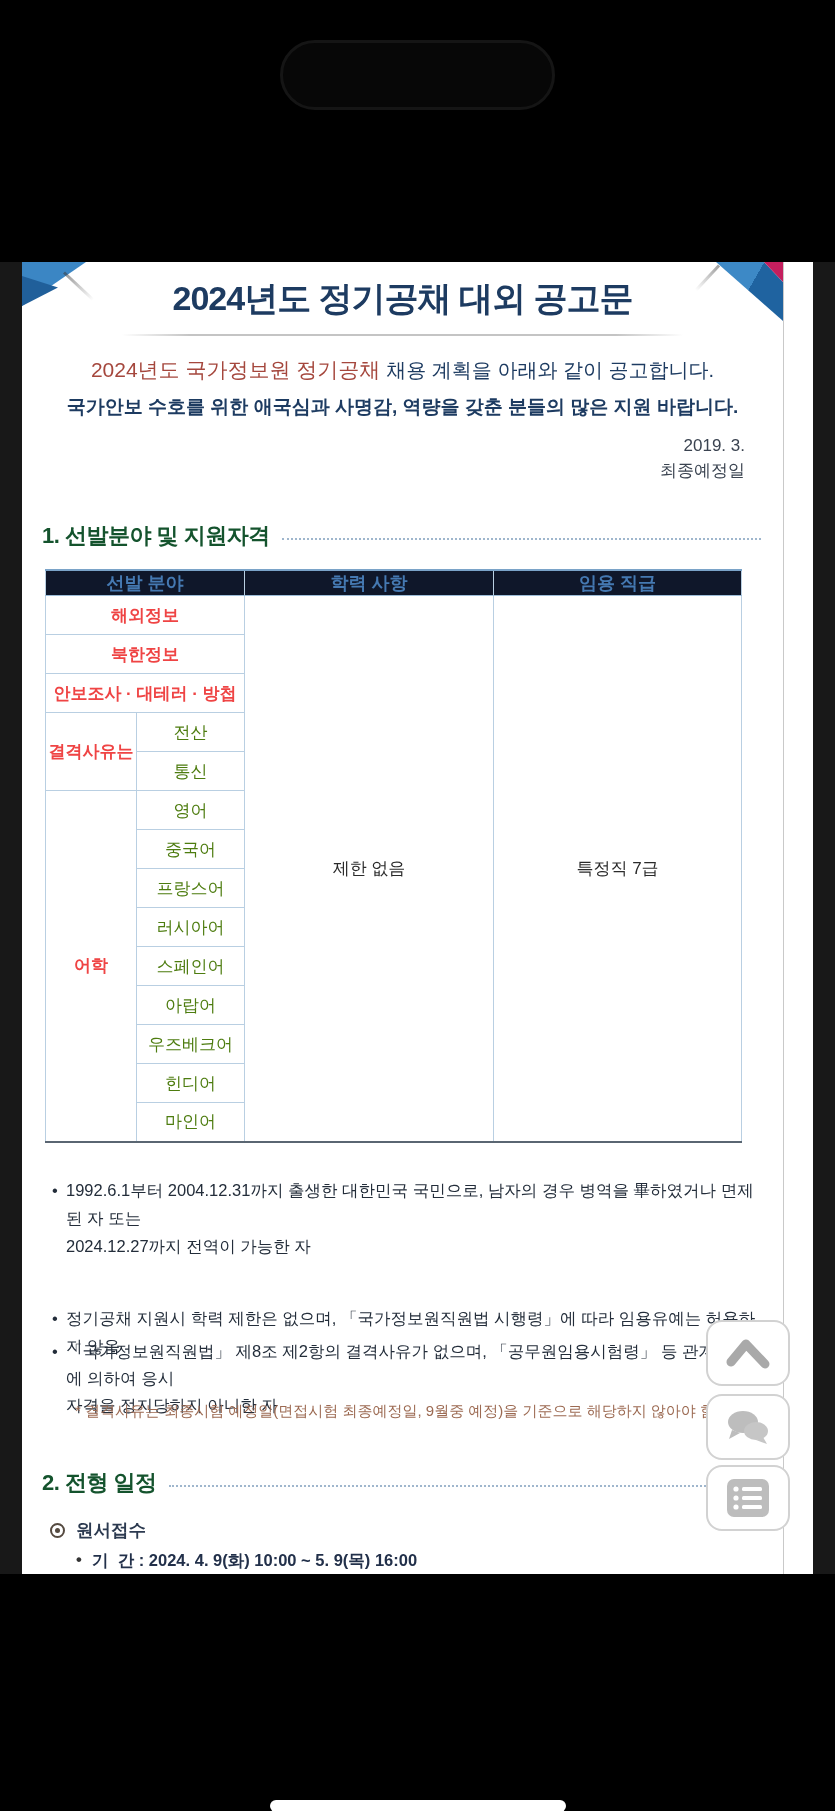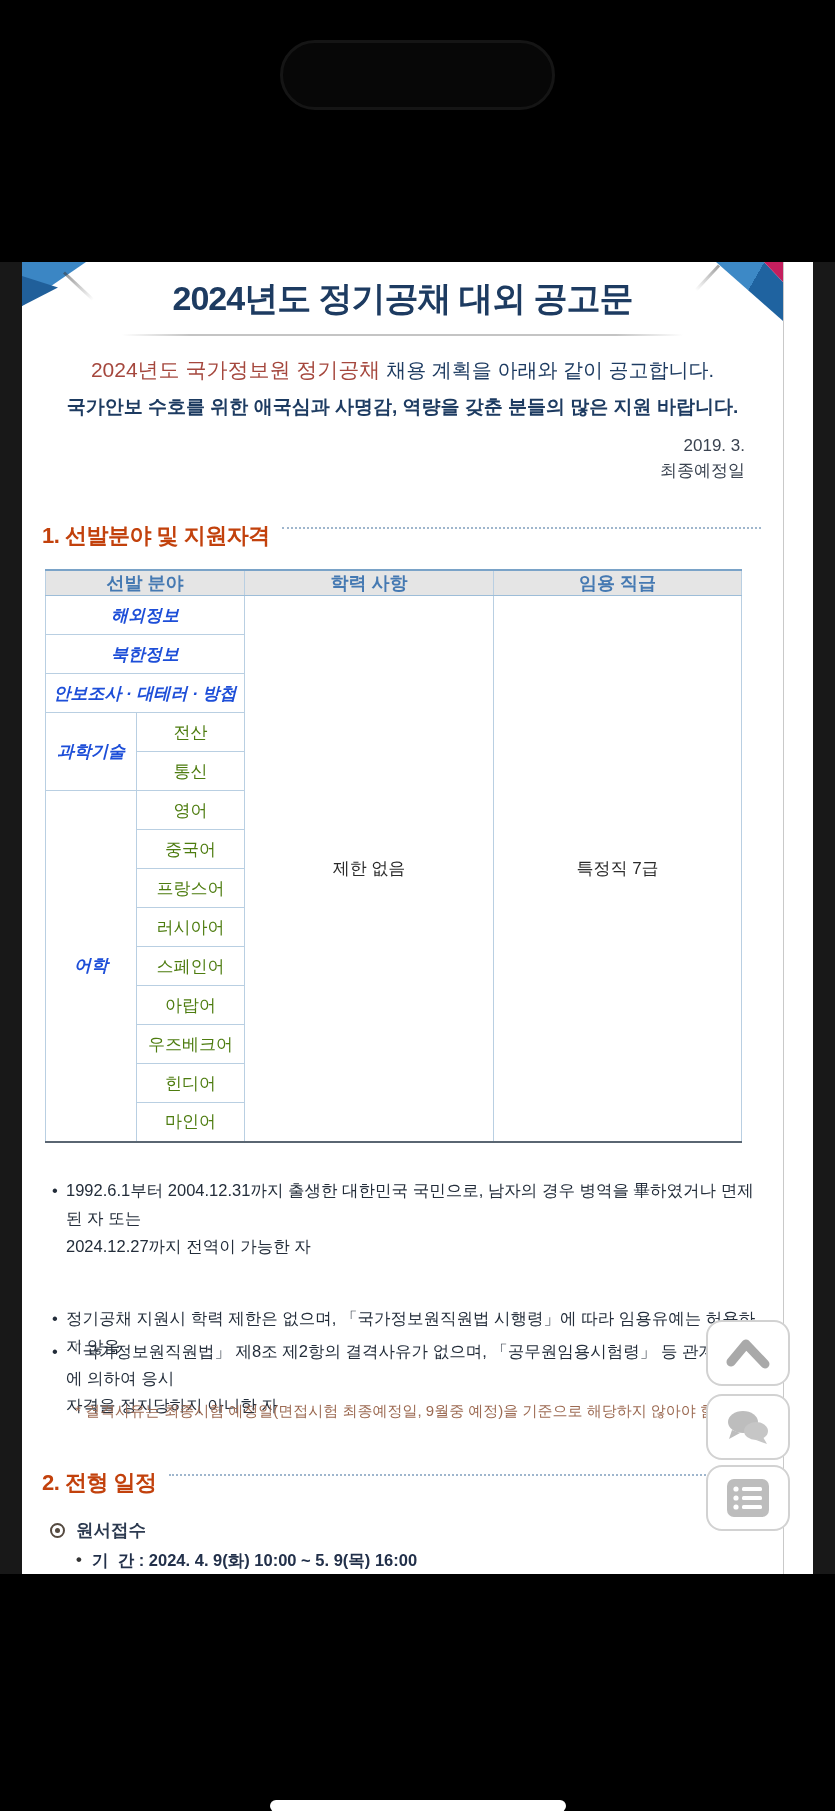--- a/index.html
+++ b/index.html
@@ -38,33 +38,33 @@
   .doc-title{position:absolute;left:0;top:14px;width:100%;text-align:center;
     font-size:34px;font-weight:800;color:#1d3b61;letter-spacing:-1px;}
   .title-divider{position:absolute;left:100px;right:100px;top:72px;height:2px;
     background:linear-gradient(to right,rgba(190,190,190,0),#c4c4c4 12%,#c4c4c4 88%,rgba(190,190,190,0));}
   .intro-1{position:absolute;left:0;top:94px;width:100%;text-align:center;font-size:20px;font-weight:400;color:#1d3b61;}
   .intro-1 .hl{color:#a5473d;font-size:21px;margin-right:6px;}
   .intro-2{position:absolute;left:0;top:132px;width:100%;text-align:center;font-size:19px;font-weight:700;color:#1d3b61;}
   .issue-date{position:absolute;right:38px;top:174px;font-size:17px;color:#3a4350;}
   .signature{position:absolute;right:38px;top:197px;font-size:17px;color:#3a4350;}
 
-  .sec-heading{position:absolute;left:20px;right:22px;display:flex;
-    font-size:22px;font-weight:800;color:#c2410c;letter-spacing:-0.5px;}
+  .sec-heading{position:absolute;left:20px;right:22px;display:flex;align-items:center;
+    font-size:22px;font-weight:800;color:#14532d;letter-spacing:-0.5px;}
   .sec-heading .leader{flex:1;margin-left:12px;margin-top:6px;border-bottom:2px dotted #9fb6cd;height:0;}
   .sec1{top:259px;}
   .sec2{top:1206px;right:6px;}
 
   
   table.sel-table{position:absolute;left:23px;top:307px;width:696px;border-collapse:collapse;table-layout:fixed;
     border-top:2px solid #7aa3c8;border-bottom:2px solid #5a6672;}
   .sel-table th,.sel-table td{border:1px solid #b9cfe2;text-align:center;padding:0;}
-  .sel-table th{height:15px;background:#e5e5e5;color:#4579b2;font-size:18px;font-weight:700;border-bottom:1px solid #9dbdd8;}
+  .sel-table th{height:15px;background:#0f172a;color:#4579b2;font-size:18px;font-weight:700;border-bottom:1px solid #9dbdd8;}
   .sel-table td{height:39px;font-size:17px;}
-  .sel-table td.cat{font-weight:700;color:#1d4ed8;font-style:italic;}
+  .sel-table td.cat{font-weight:700;color:#ef4444;}
   .sel-table td.sub{font-weight:400;color:#4d7c0f;}
   .sel-table td.val{font-weight:400;color:#2a2a2a;}
 
   
   .blk{position:absolute;left:30px;right:20px;color:#232d3a;font-size:16.5px;line-height:28px;}
   .blk .b-line{display:flex;}
   .blk .bullet{width:14px;flex:none;}
   .blk .cont{padding-left:14px;}
   .note{position:absolute;left:53px;right:20px;color:#9c6a52;font-size:15px;line-height:25px;}
   .note .cont2{padding-left:23px;}
@@ -148,21 +148,21 @@
             <td rowspan="14" class="val">제한 없음</td>
             <td rowspan="14" class="val">특정직 7급</td>
           </tr>
           <tr>
               <td colspan="2" class="cat">북한정보</td>
             </tr>
           <tr>
               <td colspan="2" class="cat">안보조사 · 대테러 · 방첩</td>
             </tr>
           <tr>
-            <td rowspan="2" class="cat">과학기술</td>
+            <td rowspan="2" class="cat">결격사유는</td>
             <td class="sub">전산</td>
           </tr>
           <tr>
               <td class="sub">통신</td>
             </tr>
           <tr>
             <td rowspan="9" class="cat">어학</td>
             <td class="sub">영어</td>
           </tr>
           <tr>

